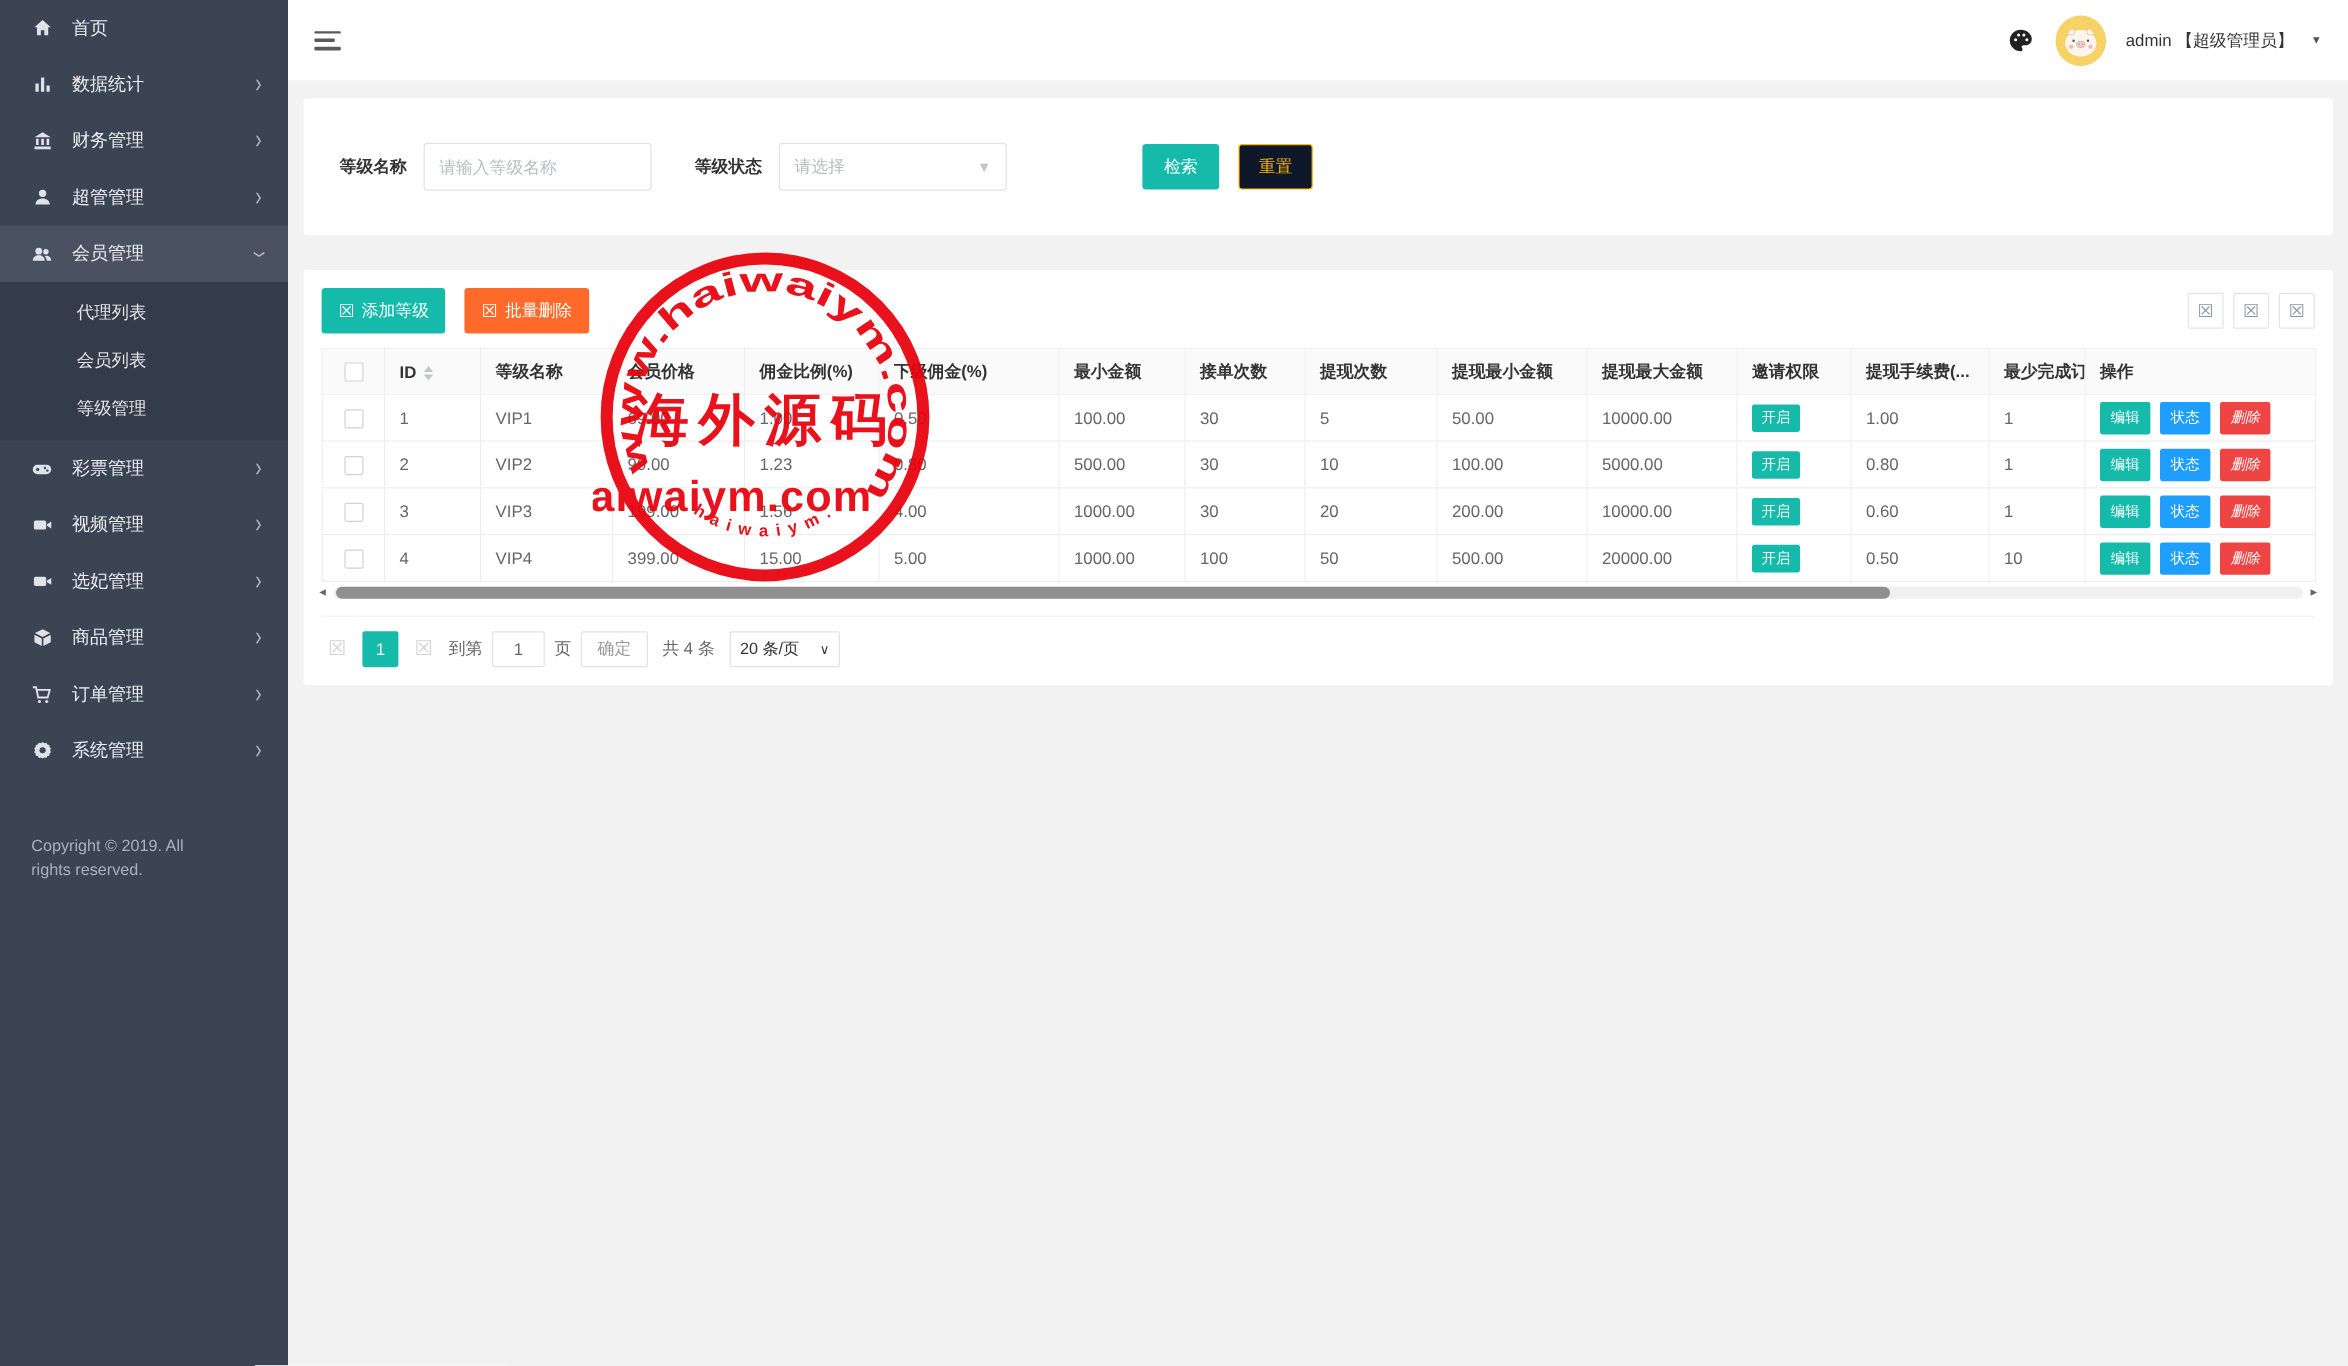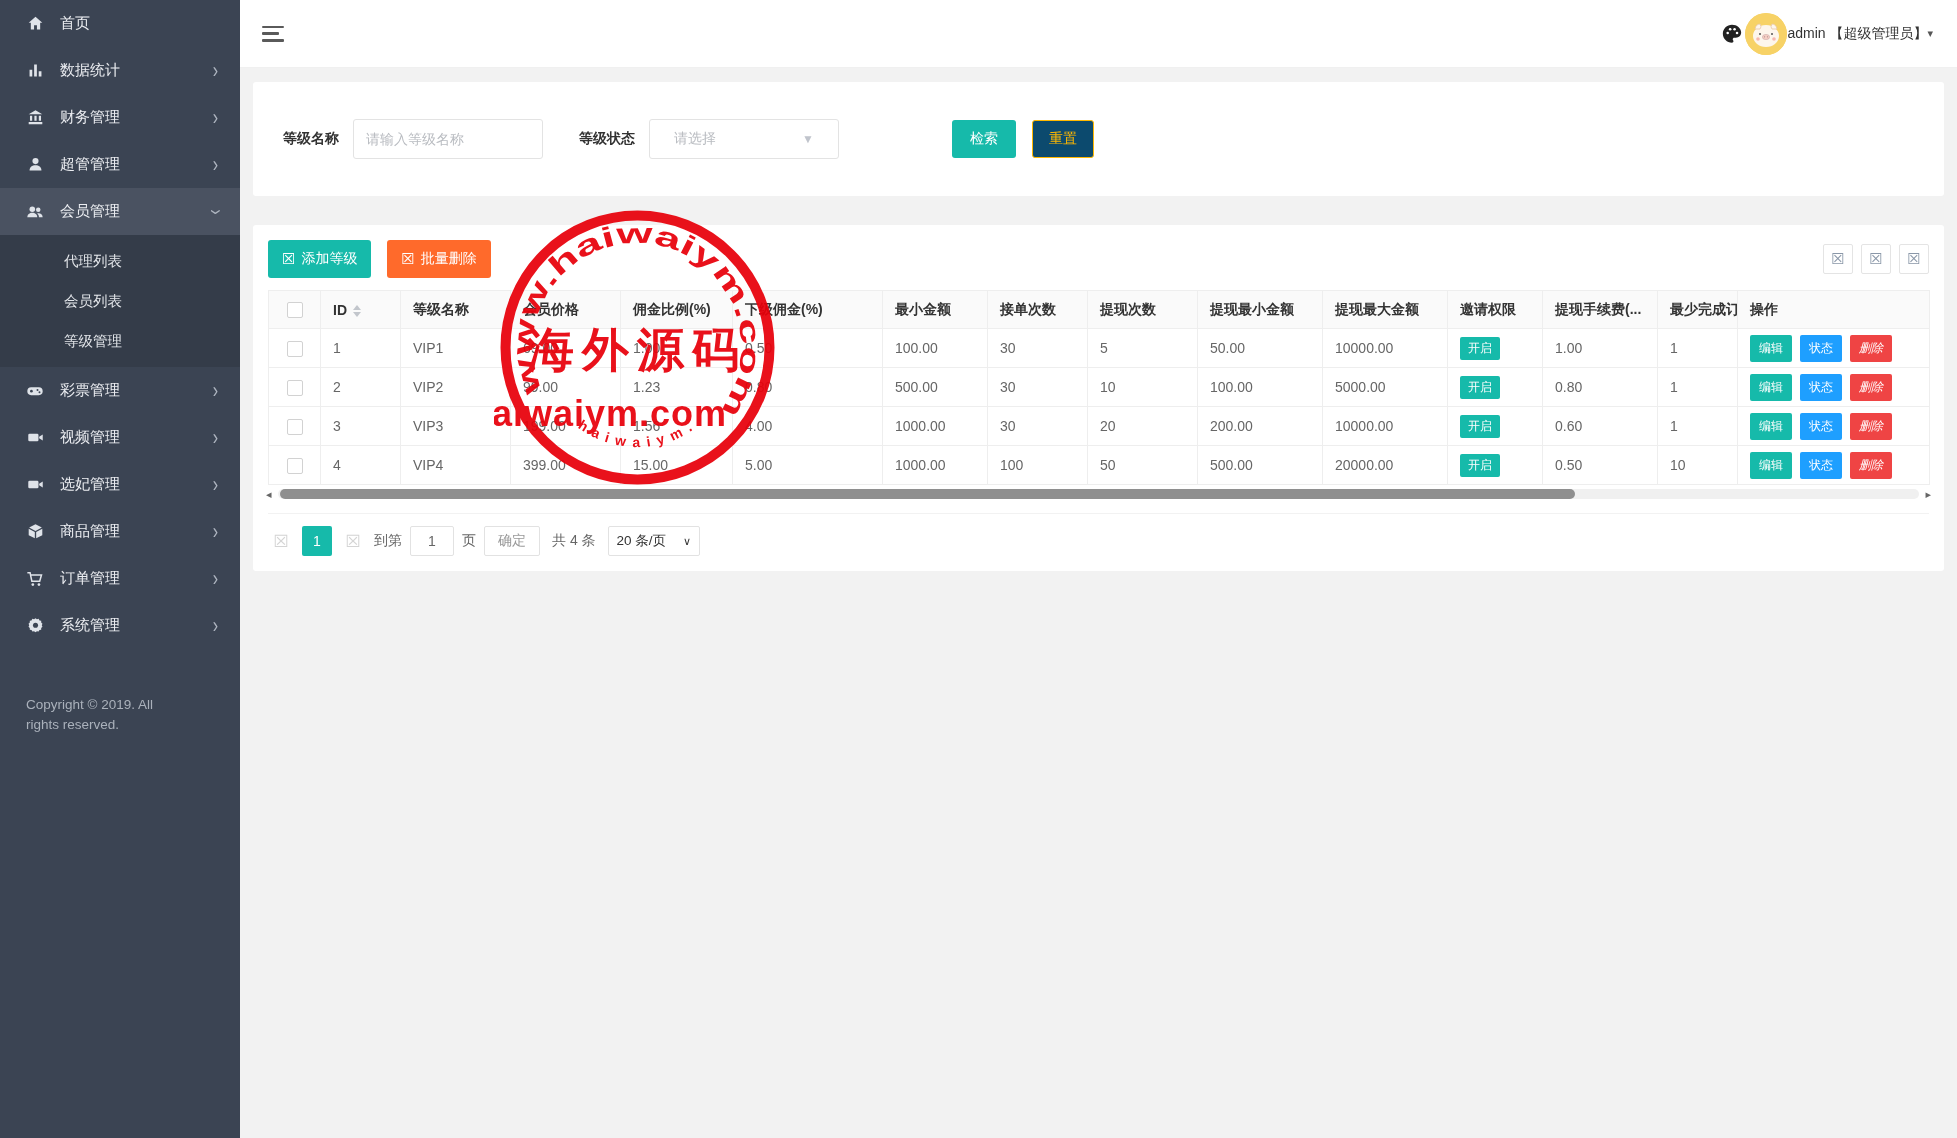--- a/index.html
+++ b/index.html
@@ -19,38 +19,38 @@
   .submenu { background:#343c49; padding:6px 0; }
   .submenu-item { height:40px; line-height:40px; padding-left:64px; font-size:14.5px; color:#e3e6ea; cursor:pointer; }
   .copyright { margin:46px 0 0 26px; width:160px; font-size:13.5px; color:#aab1bb; line-height:20px; }
 
   
   .main { flex:1; display:flex; flex-direction:column; min-width:0; }
   .topbar { height:68px; background:#fff; border-bottom:1px solid #f0f0f0; display:flex; align-items:center; justify-content:space-between; padding:0 24px 0 22px; }
   .hamburger { width:22px; height:16px; display:flex; flex-direction:column; justify-content:space-between; cursor:pointer; }
   .hamburger i { display:block; height:2.5px; background:#5a5a5a; border-radius:1px; }
   .hamburger i:nth-child(2){ width:78%; }
-  .topbar-right { display:flex; align-items:center; }
+  .topbar-right { display:flex; align-items:center; gap:16px; }
   .palette-btn { width:26px; height:26px; cursor:pointer; display:flex; align-items:center; justify-content:center; }
   .avatar { width:42px; height:42px; border-radius:50%; background:#f7d266; overflow:hidden; cursor:pointer; display:flex; align-items:center; justify-content:center; }
   .user-name { font-size:14px; color:#333; cursor:pointer; }
   .caret-down { font-size:11px; color:#555; cursor:pointer; }
 
   .content { flex:1; padding:14px 13px 0 13px; overflow:hidden; position:relative; }
 
   
   .filter-card { background:#fff; border-radius:3px; height:114px; display:flex; align-items:center; padding:0 30px; }
   .filter-label { font-size:14px; color:#333; font-weight:600; margin-right:14px; white-space:nowrap; }
   .filter-input { width:190px; height:40px; border:1px solid #e3e3e3; border-radius:3px; padding:0 12px; font-size:14px; color:#333; outline:none; font-family:inherit; }
   .filter-input::placeholder { color:#b9bcc1; }
-  .filter-select { width:190px; height:40px; border:1px solid #e3e3e3; border-radius:3px; padding:0 24px; display:flex; align-items:center; justify-content:space-between; color:#b9bcc1; cursor:pointer; background:#fff; }
+  .filter-select { width:190px; height:40px; border:1px solid #e3e3e3; border-radius:3px; padding:0 12px; display:flex; align-items:center; justify-content:space-between; color:#b9bcc1; cursor:pointer; background:#fff; }
   .sel-caret { color:#c0c4cc; font-size:12px; }
   .btn { display:inline-flex; align-items:center; justify-content:center; border:none; border-radius:3px; cursor:pointer; font-family:inherit; white-space:nowrap; }
   .btn-search { width:64px; height:38px; background:#16baaa; color:#fff; font-size:14px; margin-left:113px; }
-  .btn-reset { width:62px; height:38px; background:#0c4a6e; border:1px solid #ffb800; color:#ffb800; font-size:14px; margin-left:16px; }
+  .btn-reset { width:62px; height:38px; background:#0f172a; border:1px solid #ffb800; color:#ffb800; font-size:14px; margin-left:16px; }
 
   
   .table-card { background:#fff; border-radius:3px; margin-top:29px; padding:15px; position:relative; }
   .table-toolbar { display:flex; align-items:center; justify-content:space-between; margin-bottom:12px; }
   .btn-add { height:38px; padding:0 14px; background:#16baaa; color:#fff; font-size:14px; }
   .btn-batch-del { height:38px; padding:0 14px; background:#ff6a2b; color:#fff; font-size:14px; margin-left:12px; }
   .tofu { font-family:"DejaVu Sans", sans-serif; font-style:normal; }
   .btn-add .tofu, .btn-batch-del .tofu { margin-right:6px; font-size:15px; }
   .tool-icons { display:flex; gap:8px; }
   .tool-icon-btn { width:30px; height:30px; border:1px solid #e4e4e4; border-radius:2px; background:#fff; display:flex; align-items:center; justify-content:center; color:#8a97a8; font-size:15px; cursor:pointer; }

